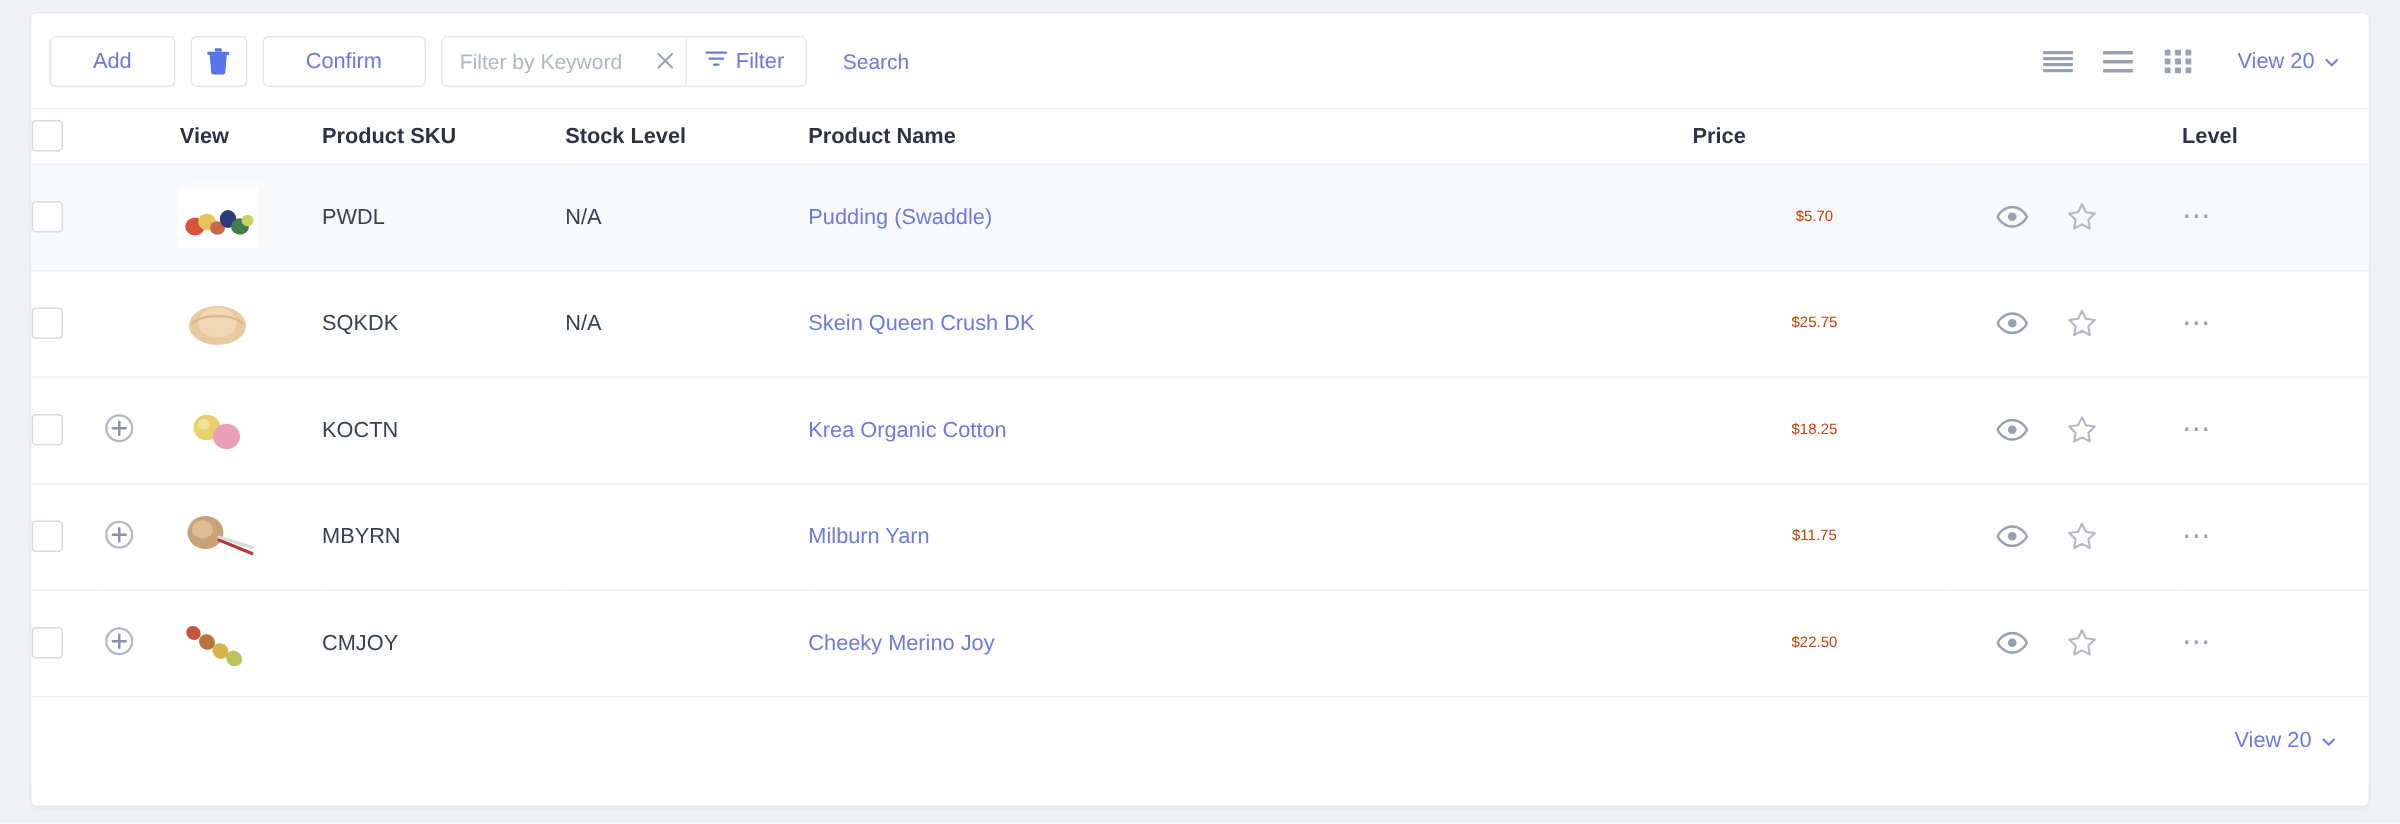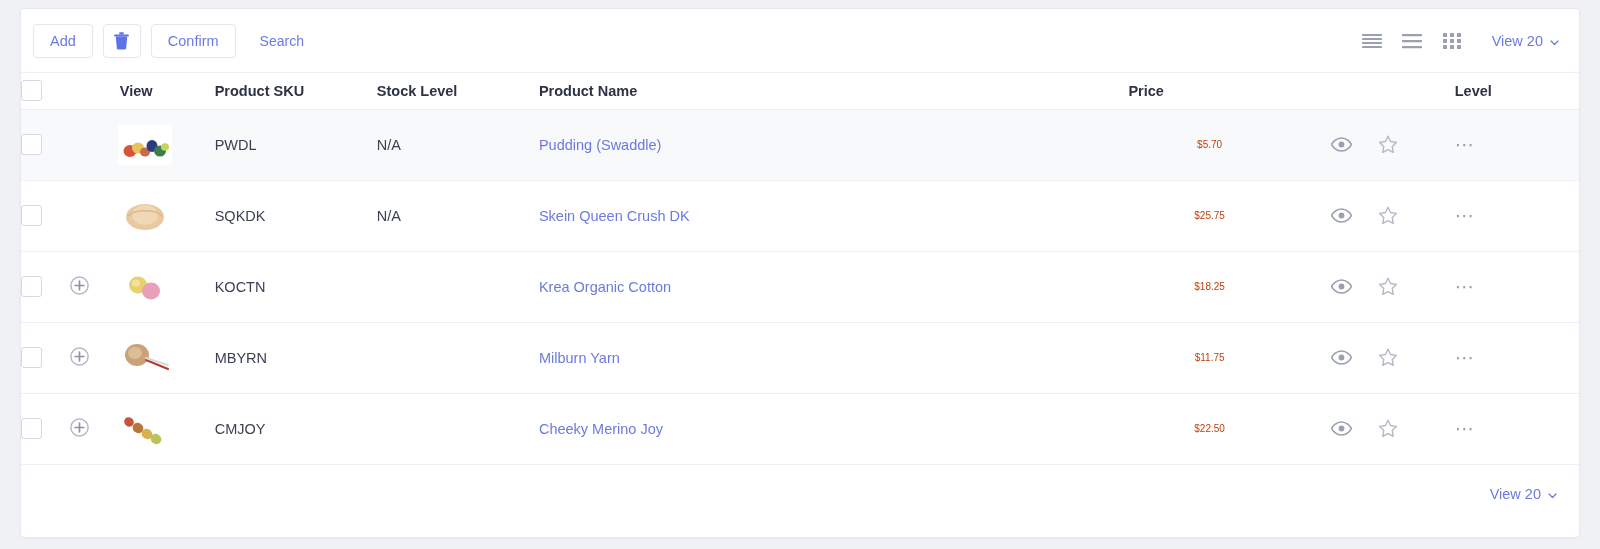--- a/index.html
+++ b/index.html
@@ -41,21 +41,21 @@
   }
   .tb-left { display: flex; align-items: center; gap: 10px; }
   .tb-spacer { flex: 1 1 auto; }
   .tb-right { display: flex; align-items: center; gap: 0px; }
 
   .btn {
     border: 1px solid #e3e6ee;
     background: #fff;
     border-radius: 4px;
     height: 34px;
-    padding: 0 16px;
+    padding: 0 28px;
     font-size: 14.5px;
     color: #6c7ae0;
     display: inline-flex;
     align-items: center;
     justify-content: center;
     cursor: pointer;
     white-space: nowrap;
     font-family: "Liberation Sans", sans-serif;
   }
   .btn-icon {
@@ -305,20 +305,36 @@
               <rect x="5.2" y="0.2" width="4.6" height="2.3" rx="0.7" fill="#5b73e8"></rect>
             </svg>
           </span>
         </div>
 
 
         <div class="btn">
           <span>Confirm</span>
         </div>
 
+        <div class="filter-group">
+          <input class="filter-input" type="text" placeholder="Filter by Keyword" style="">
+          <span class="clear-x">
+            <svg width="11" height="11" viewBox="0 0 11 11" aria-hidden="true">
+              <path d="M1 1l9 9M10 1l-9 9" stroke="#9aa0b0" stroke-width="1.3" stroke-linecap="round"></path>
+            </svg>
+          </span>
+          <span class="filter-btn">
+            <span>
+              <svg width="15" height="12" viewBox="0 0 15 12" aria-hidden="true">
+                <path d="M1 2h13M3 6h9M6 10h3" stroke="#6c7ae0" stroke-width="1.5" stroke-linecap="round"></path>
+              </svg>
+            </span>
+            <span>Filter</span>
+          </span>
+        </div>
 
         <div class="link-btn">
           <span>Search</span>
         </div>
       </div>
 
       <div class="tb-spacer"></div>
 
       <div class="tb-right">
         <div class="view-toggles">

